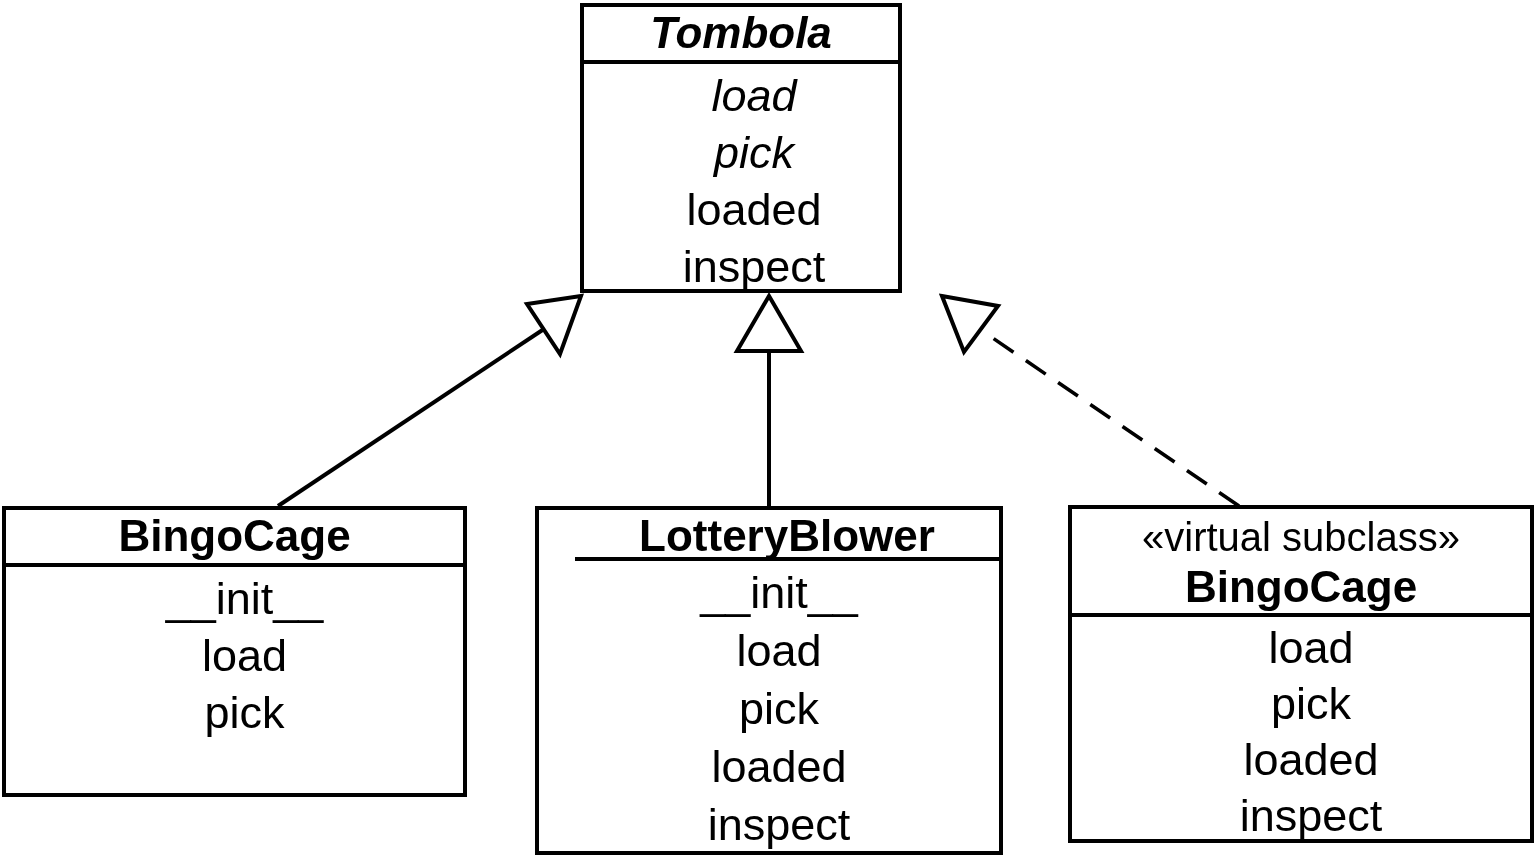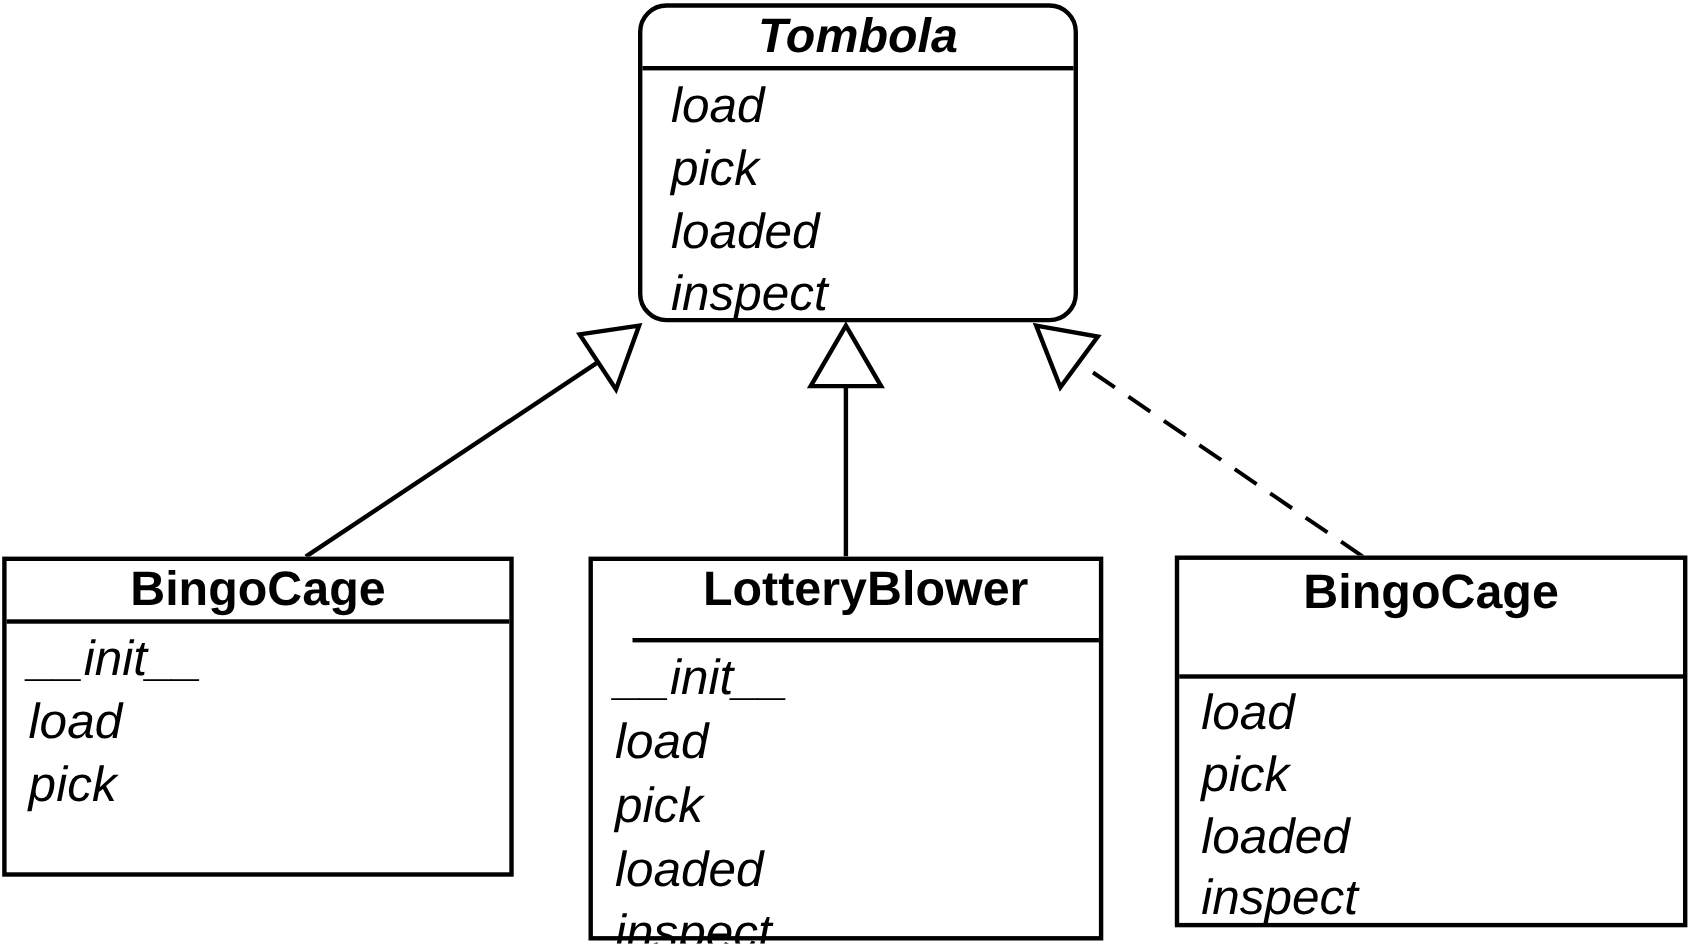--- a/index.html
+++ b/index.html
@@ -41,37 +41,37 @@
     white-space: nowrap;
   }
   .uml-stereotype {
     font-weight: normal;
     font-size: 40px;
     line-height: 48px;
     white-space: nowrap;
   }
   .uml-members {
     padding: 3px 0 0 20px;
+    text-align: center;
   }
   .tombola .uml-members { padding-left: 26px; }
   .uml-member {
     font-size: 45px;
     line-height: 57px;
     white-space: nowrap;
-    font-style: italic;
   }
   .italic { font-style: italic; }
 
   
-  .tombola       { left: 580px;  top: 3px;   width: 400px; height: 290px; border-radius: 26px; }
+  .tombola       { left: 580px;  top: 3px;   width: 322px; height: 290px; }
   .tombola .uml-header       { height: 57px; line-height: 53px; }
   .bingocage     { left: 2px;   top: 506px; width: 465px; height: 291px; }
   .bingocage .uml-header     { height: 57px; line-height: 53px; }
   .lotteryblower { left: 535px; top: 506px; width: 468px; height: 349px; }
-  .lotteryblower .uml-header { height: 74px; line-height: 53px; margin-left: 36px; }
+  .lotteryblower .uml-header { height: 51px; line-height: 53px; margin-left: 36px; }
   .lotteryblower .uml-member { line-height: 58px; }
   .tombolist     { left: 1068px; top: 505px; width: 466px; height: 338px; }
   .tombolist .uml-header     { height: 108px; padding-top: 4px; }
   .tombolist .uml-member     { line-height: 56px; }
 
   .edge-label {
     position: absolute;
     z-index: 2;
     left: 1100px;
     top: 360px;
@@ -149,20 +149,21 @@
       <div class="uml-member">__init__</div>
       <div class="uml-member">load</div>
       <div class="uml-member">pick</div>
       <div class="uml-member">loaded</div>
       <div class="uml-member">inspect</div>
     </div>
   </div>
 
   <div class="uml-class tombolist">
     <div class="uml-header">
+      <div class="uml-stereotype">«virtual subclass»</div>
       <div class="uml-name">BingoCage</div>
     </div>
     <div class="uml-members">
       <div class="uml-member">load</div>
       <div class="uml-member">pick</div>
       <div class="uml-member">loaded</div>
       <div class="uml-member">inspect</div>
     </div>
   </div>
 

